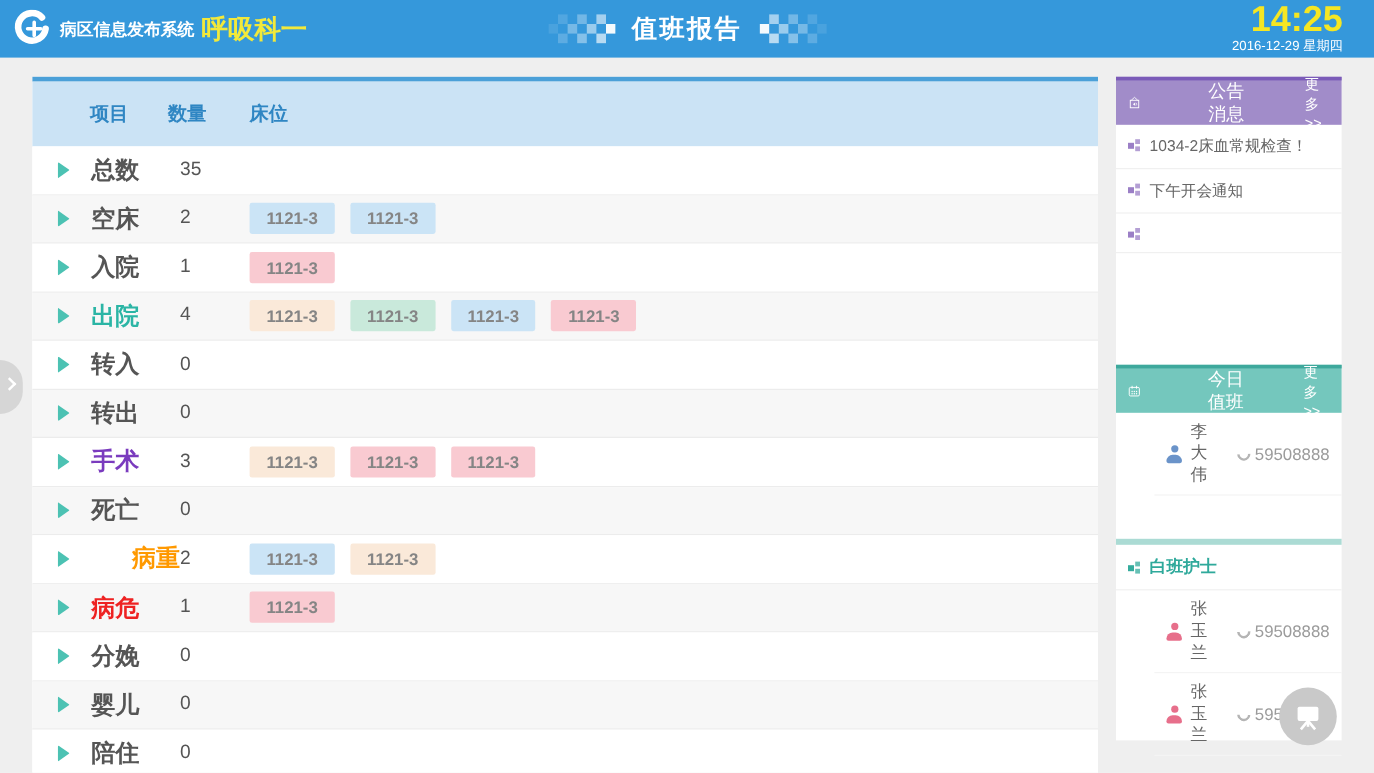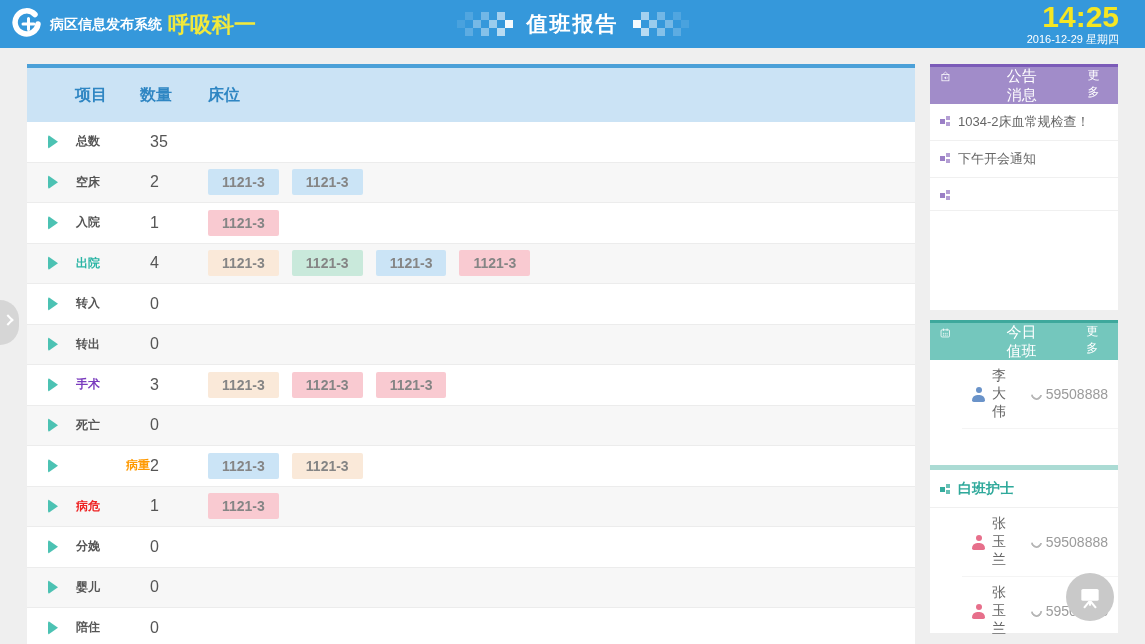--- a/index.html
+++ b/index.html
@@ -20,30 +20,30 @@
 
   
   .report-table { position:absolute; left:27px; top:64px; width:888px; border-top:4px solid #4BA0D8; background:#FFFFFF; }
   .thead { height:54px; background:#CBE3F5; display:flex; align-items:center; padding-left:48px; }
   .thead span { color:#2F86C3; font-size:16px; font-weight:bold; }
   .th1 { width:65px; } .th2 { width:68px; }
   .trow { height:40.5px; display:flex; align-items:center; padding-left:21px; background:#FFFFFF; border-bottom:1px solid #ECECEC; }
   .trow.alt { background:#F7F7F7; }
   .arrow-box { width:28px; display:flex; align-items:center; }
   .tri { width:10px; height:14px; background:#4CC2B3; clip-path:polygon(0 0,100% 50%,0 100%); border-radius:2px; }
-  .rlabel { width:74px; font-size:12px; font-weight:bold; color:#555555; }
+  .rlabel { width:74px; font-size:20px; font-weight:bold; color:#555555; }
   .rcount { width:58px; font-size:16px; color:#555555; }
   .rtags { display:flex; gap:13px; }
   .tag { padding:5px 14px; font-size:14px; font-weight:bold; color:#858585; border-radius:2px; }
 
   
   .panel { position:absolute; left:930px; width:188px; background:#FFFFFF; }
   .panel-ann { top:64px; height:246px; }
-  .panel-duty { top:320px; height:313px; }
-  .panel-head { height:40px; display:flex; padding:0 10px;gap:48px; }
+  .panel-duty { top:304px; height:313px; }
+  .panel-head { height:40px; display:flex; align-items:center; padding:0 10px;gap:48px; }
   .panel-ann .panel-head { background:#A18CC9; border-top:3px solid #7B5BB8; }
   .panel-duty .panel-head { background:#74C7BD; border-top:3px solid #3EA89C; }
   .panel-head .ph-title { color:#FFFFFF; font-size:15px; margin-left:8px; }
   .panel-head .ph-more { margin-left:auto; color:#FFFFFF; font-size:12px; cursor:pointer; }
 
   .ann-item { display:flex; align-items:flex-start; padding:9px 20px 9px 10px; border-bottom:1px solid #F0F0F0; }
   .ann-text { font-size:13px; color:#666666; line-height:18px; }
 
   .bullet { position:relative; width:11px; height:11px; flex:0 0 11px; margin-right:7px; margin-top:3px; }
   .bullet::before { content:''; position:absolute; left:0; top:3px; width:5px; height:5px; background:currentColor; }

